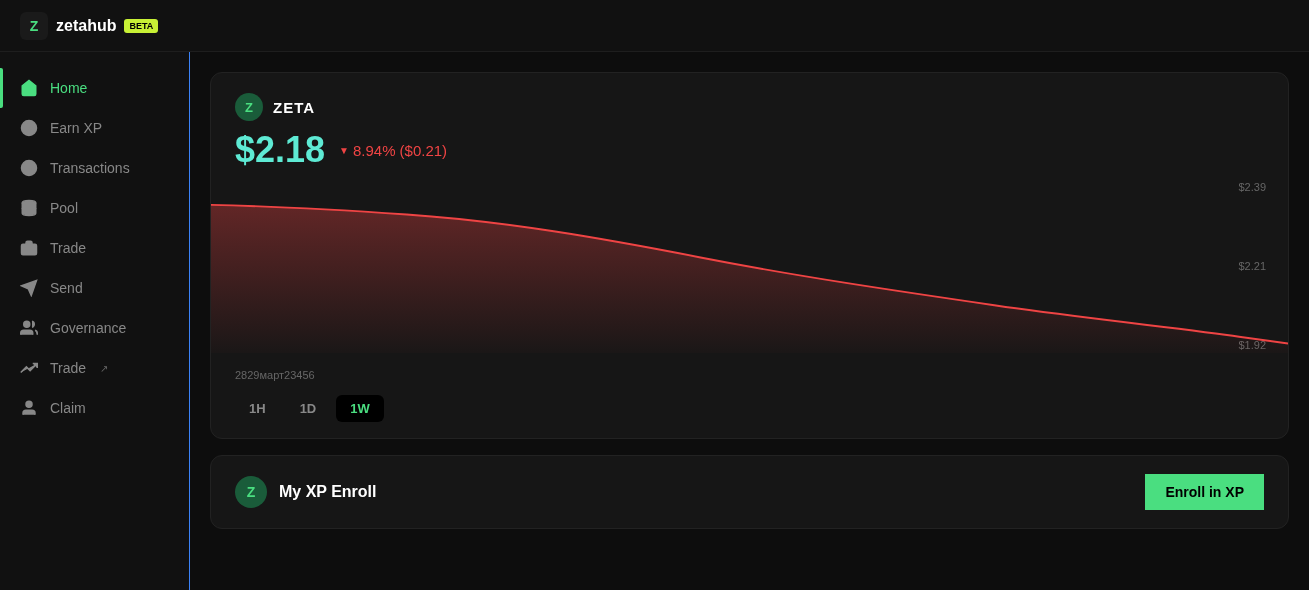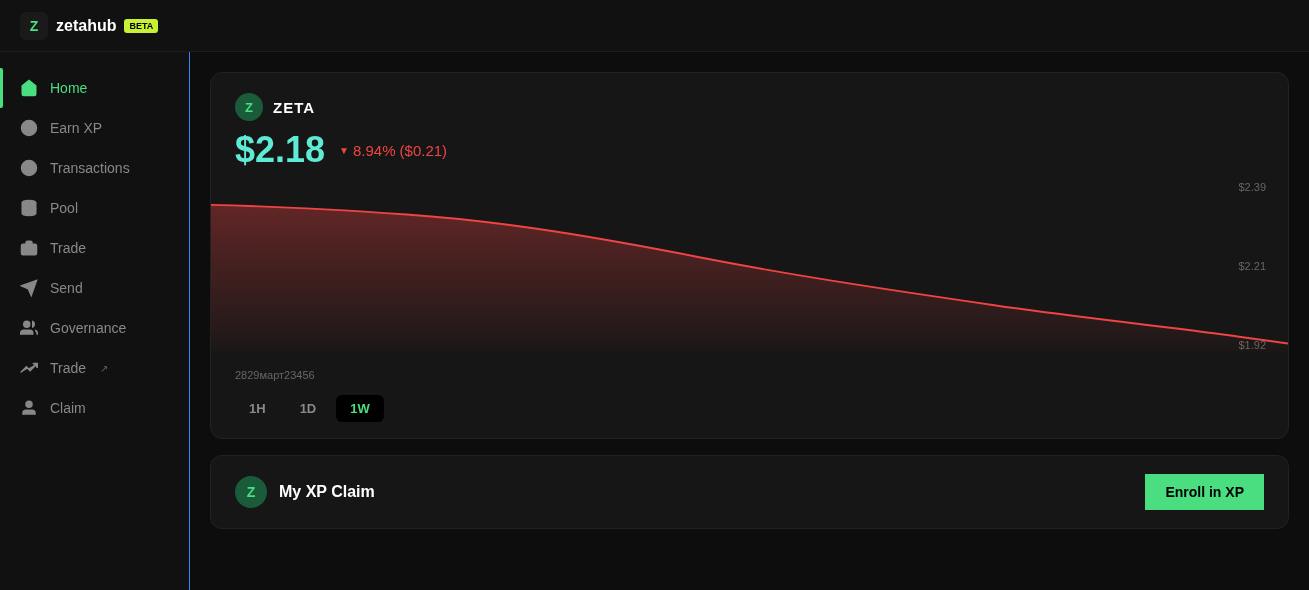--- a/index.html
+++ b/index.html
@@ -399,18 +399,18 @@
     <div class="time-buttons">
       <button class="time-btn">1H</button>
       <button class="time-btn">1D</button>
       <button class="time-btn active">1W</button>
     </div>
   </div>
 
   <div class="xp-card">
     <div class="xp-left">
       <div class="xp-icon">Z</div>
-      <span class="xp-title">My XP Claim</span>
+      <span class="xp-title">My XP Enroll</span>
     </div>
     <button class="enroll-btn">Enroll in XP</button>
   </div>
 
 </div>
 
 </body></html>

